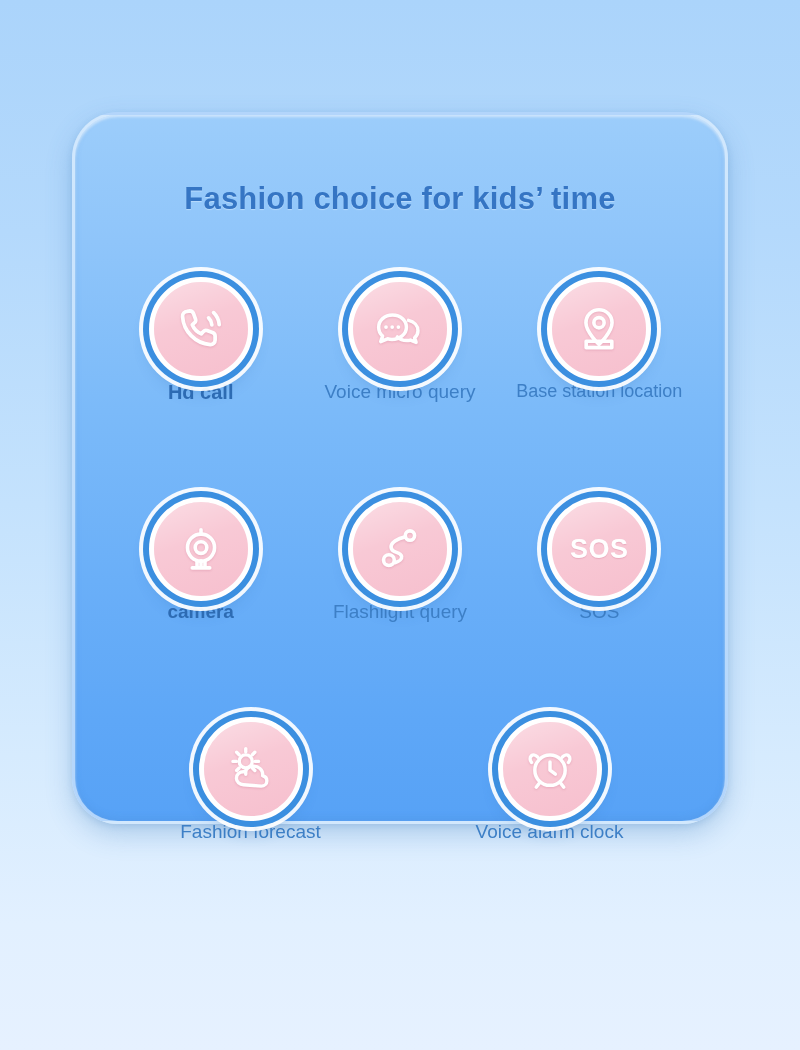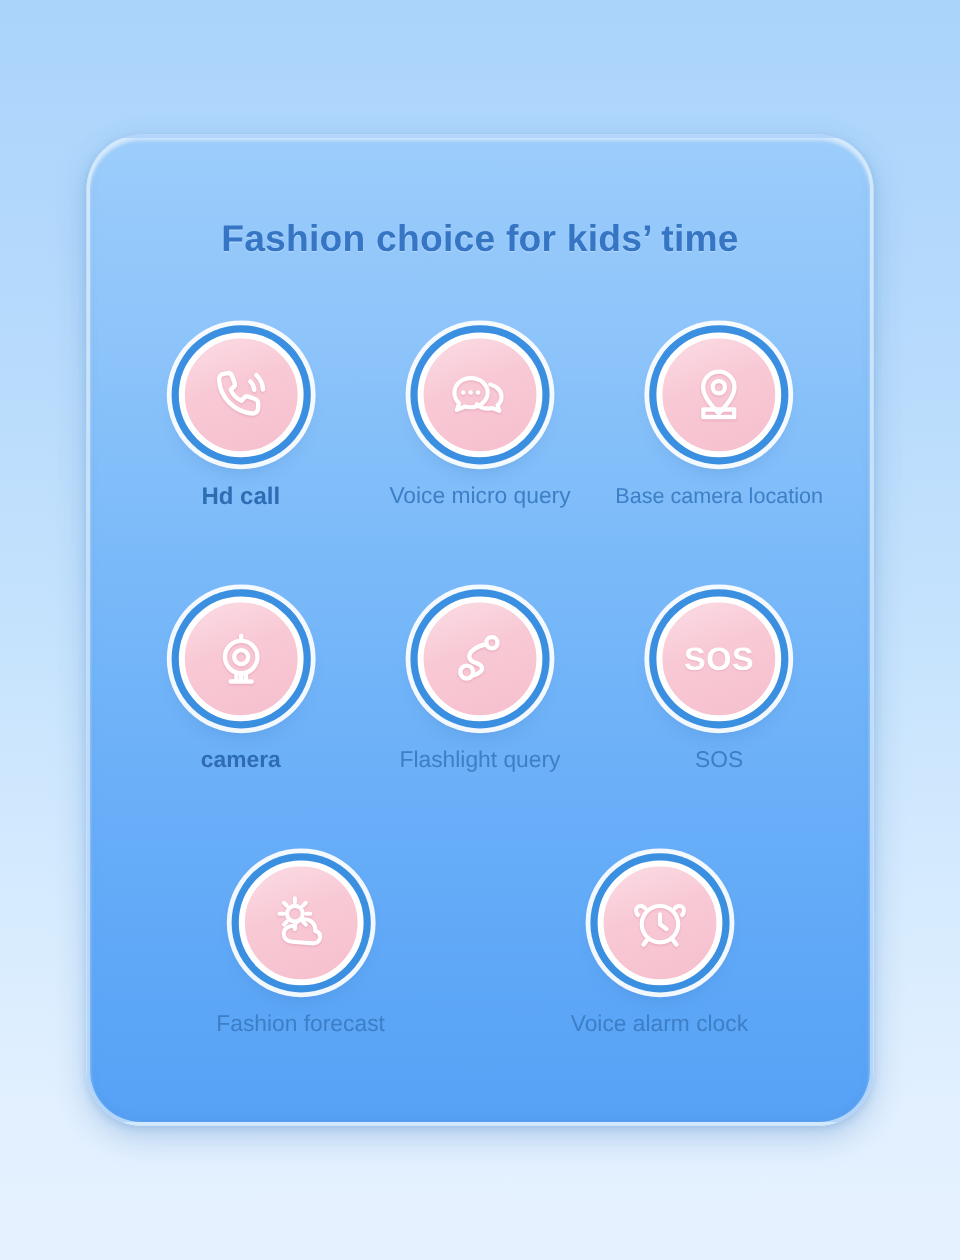--- a/index.html
+++ b/index.html
@@ -25,21 +25,21 @@
     width: 800px;
     height: 1050px;
   }
 
   
   .card {
     position: absolute;
     left: 72px;
     top: 112px;
     width: 656px;
-    height: 826px;
+    height: 712px;
     border-radius: 46px;
     background: linear-gradient(180deg,
         #9ccdfb 0%,
         #8fc5fa 18%,
         #7bbaf9 42%,
         #6aaff8 66%,
         #5ea7f7 86%,
         #57a2f6 100%);
     border: 3px solid rgba(255, 255, 255, 0.55);
     box-shadow:
@@ -125,21 +125,20 @@
     z-index: 2;
     font-size: 27px;
     font-weight: bold;
     color: #ffffff;
     letter-spacing: 0.5px;
     text-shadow: 0 1px 1px rgba(205, 120, 150, 0.35);
   }
 
   
   .label {
-    margin-top: 22px;
     font-size: 19px;
     color: #3d7fc6;
     text-align: center;
     white-space: nowrap;
   }
   .label.strong {
     font-weight: bold;
     color: #2e6cb4;
   }
 
@@ -186,21 +185,21 @@
         </div>
 
         <div class="cell">
           <div class="badge">
             <svg viewBox="0 0 48 48" fill="none" stroke="#ffffff" stroke-width="3.1" stroke-linecap="round" stroke-linejoin="round">
               <path d="M24 7.5c-6.2 0-11.2 5-11.2 11.2 0 7.9 11.2 18.6 11.2 18.6s11.2-10.7 11.2-18.6c0-6.2-5-11.2-11.2-11.2z"></path>
               <circle cx="24" cy="18.6" r="4.4"></circle>
               <path d="M13 34.5h22v5.5H13z"></path>
             </svg>
           </div>
-          <div class="label">Base camera location</div>
+          <div class="label">Base station location</div>
         </div>
 
       </div>
 
       <div class="row r2">
 
         <div class="cell">
           <div class="badge">
             <svg viewBox="0 0 48 48" fill="none" stroke="#ffffff" stroke-width="3.1" stroke-linecap="round" stroke-linejoin="round">
               <path d="M24 7.5v3.4"></path>

